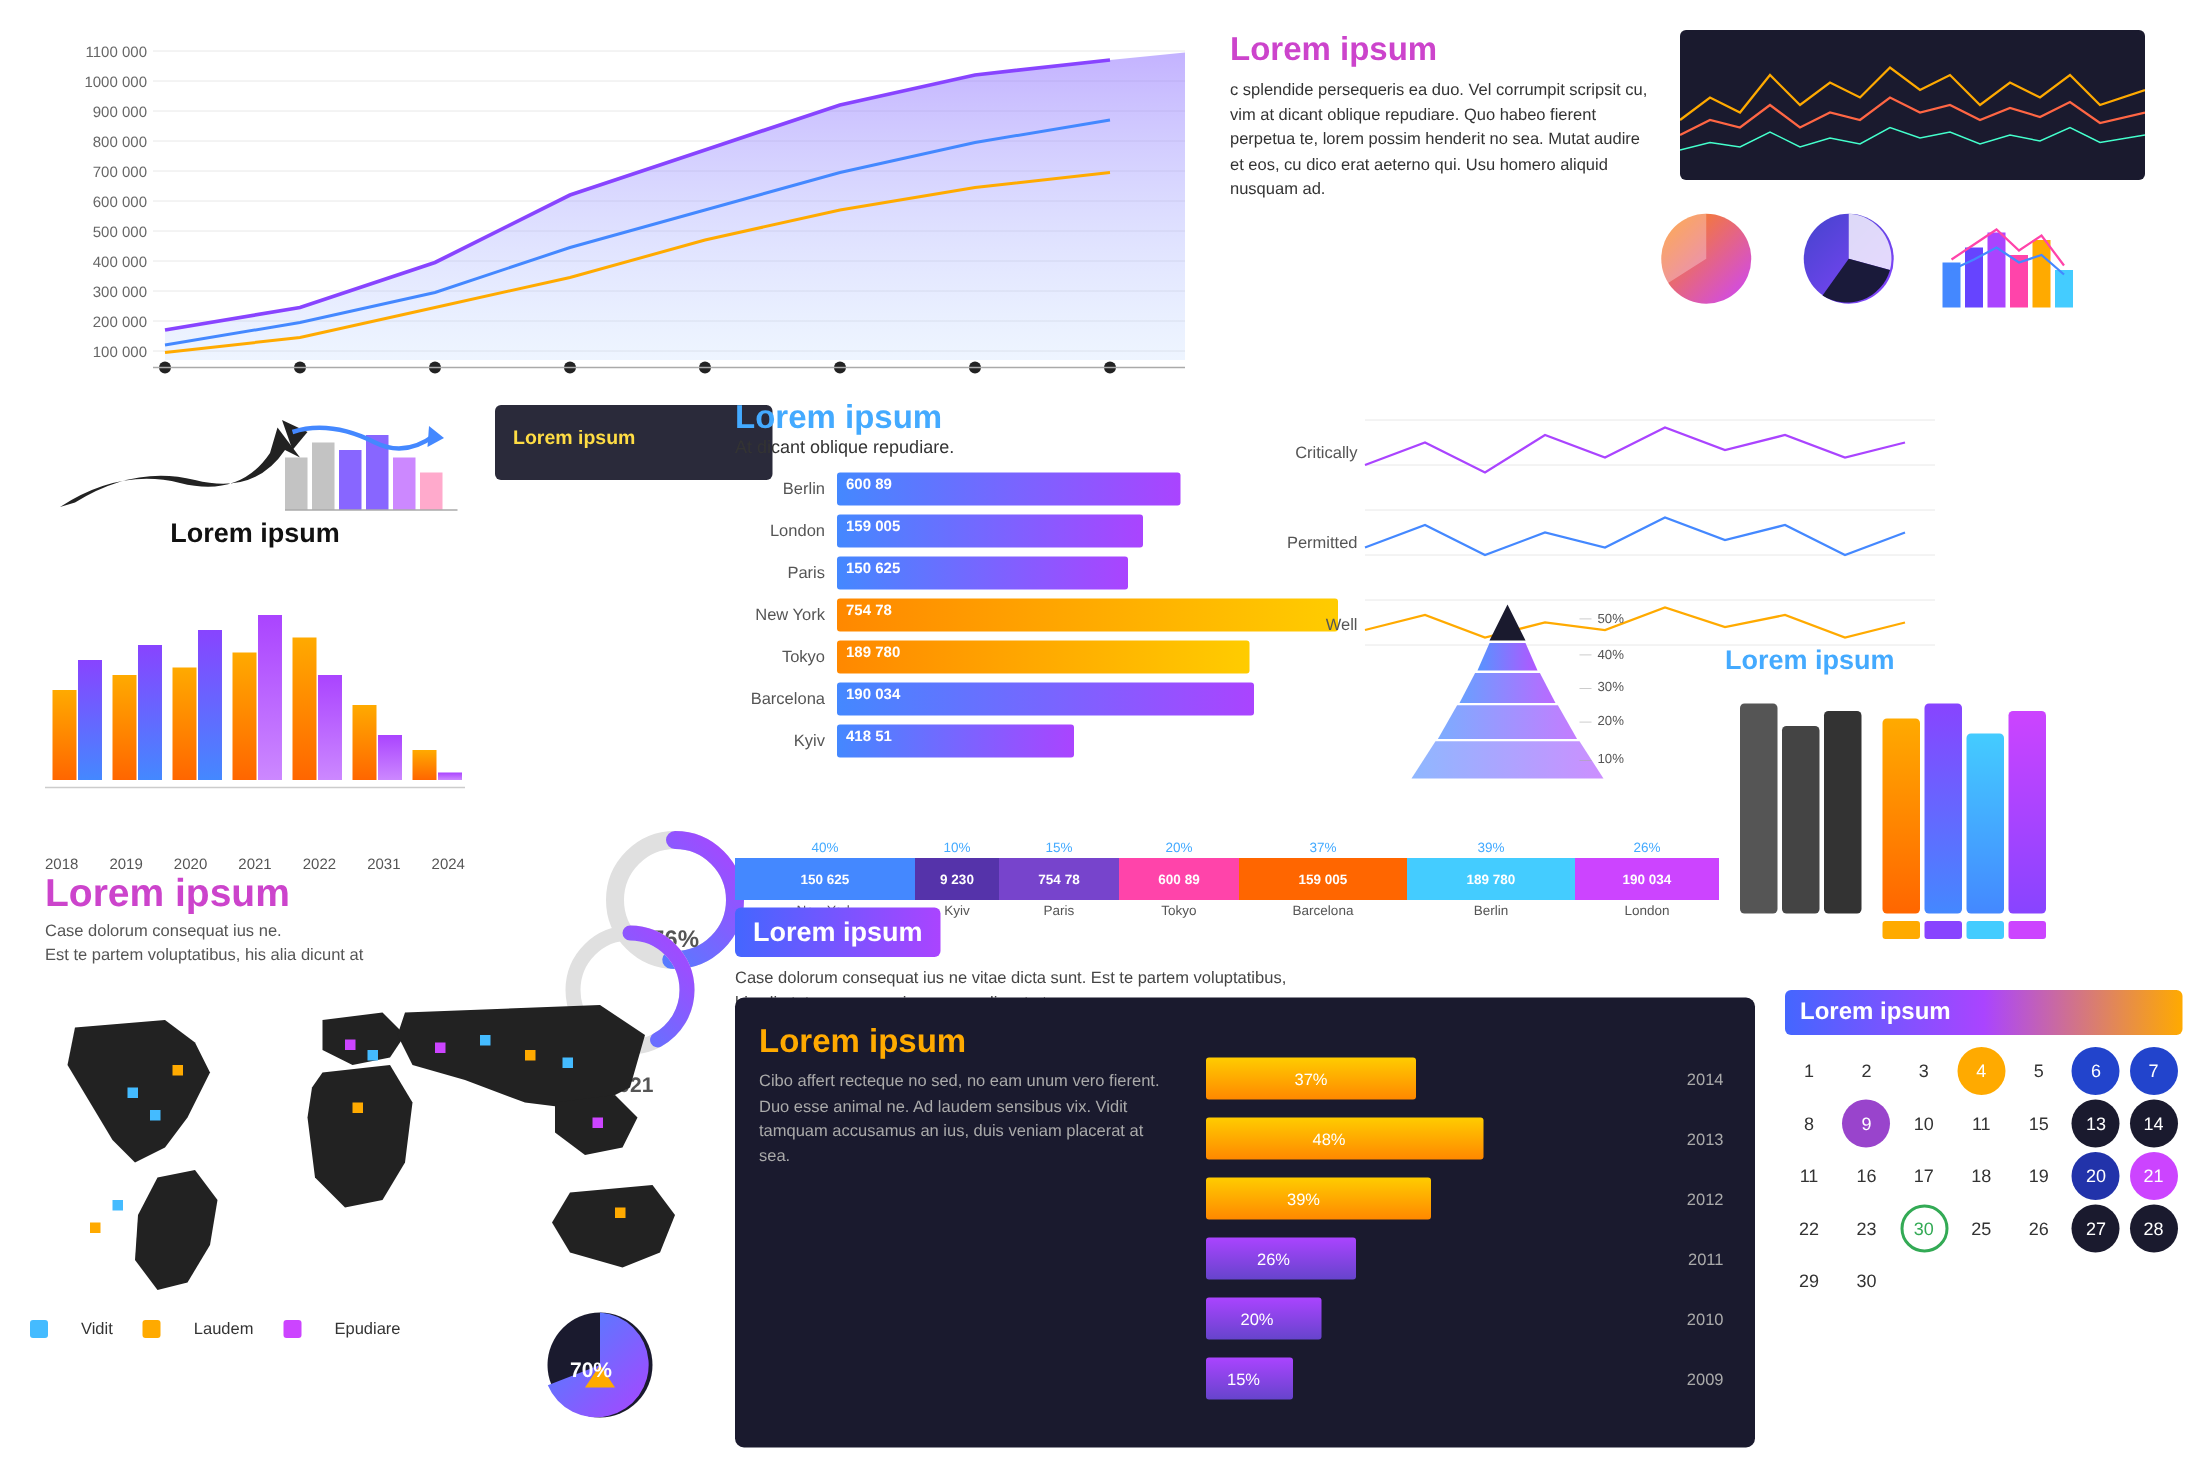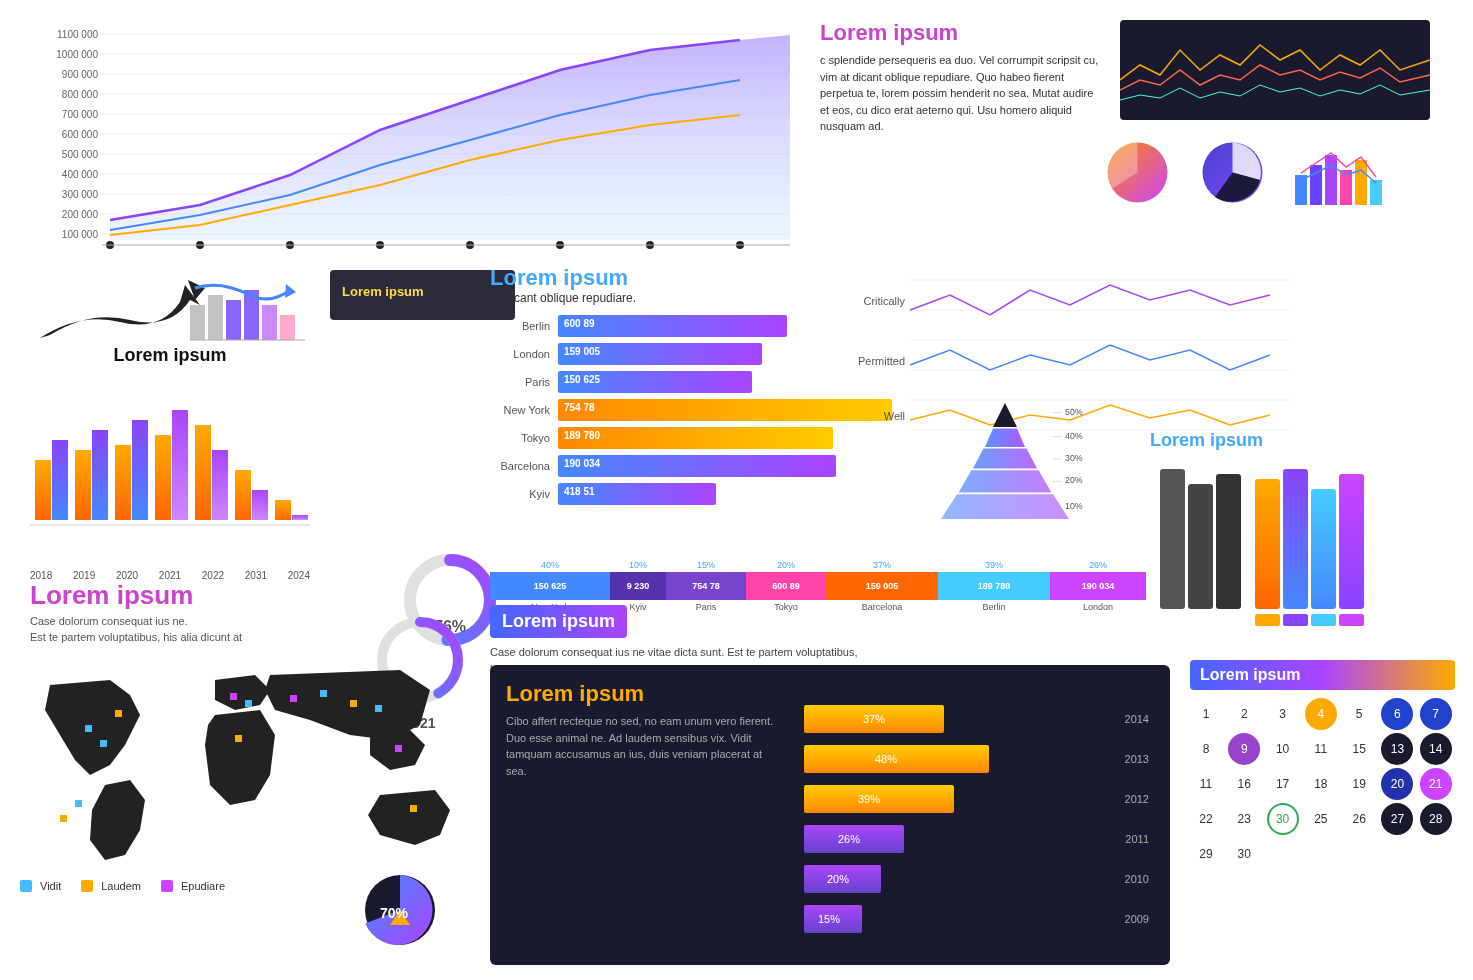--- a/index.html
+++ b/index.html
@@ -294,21 +294,21 @@
     }
     #world-map svg { width: 100%; height: 100%; }
     #map-legend {
       position: absolute;
       left: 20px; top: 880px;
       display: flex;
       gap: 20px;
       font-size: 11px;
       color: #333;
     }
-    .legend-item { display: flex; align-items: center; gap: 8px; }
+    .legend-item { display: flex; align-items: center; gap: 22px; }
     .legend-dot {
       width: 12px; height: 12px;
       border-radius: 2px;
       display: inline-block;
     }
 
     
     #pie-70 {
       position: absolute;
       left: 360px; top: 870px;

